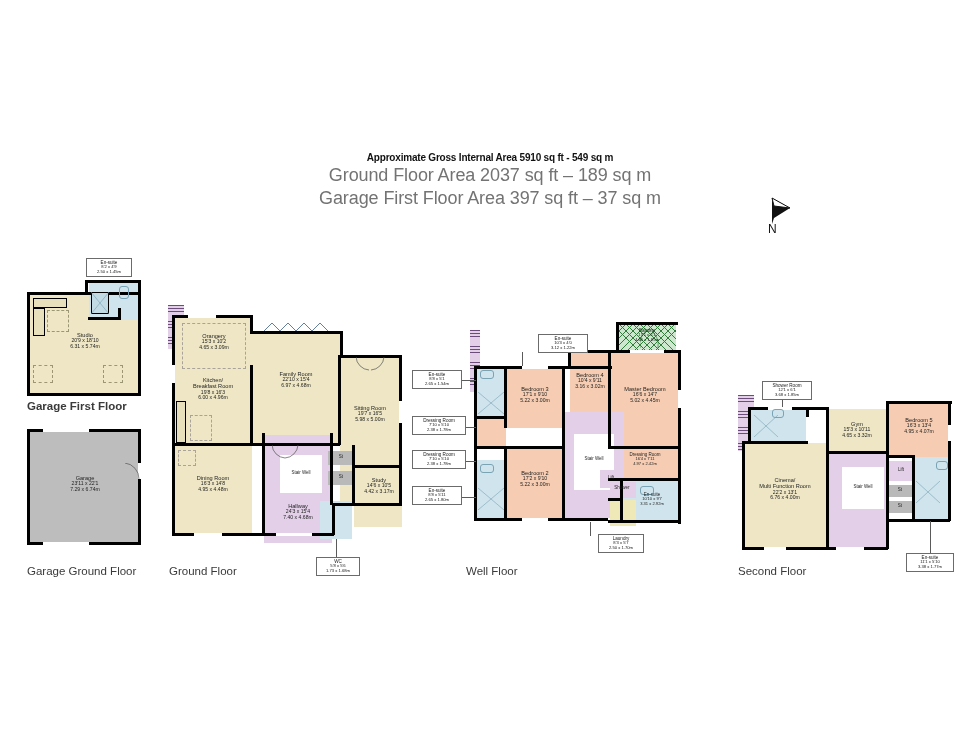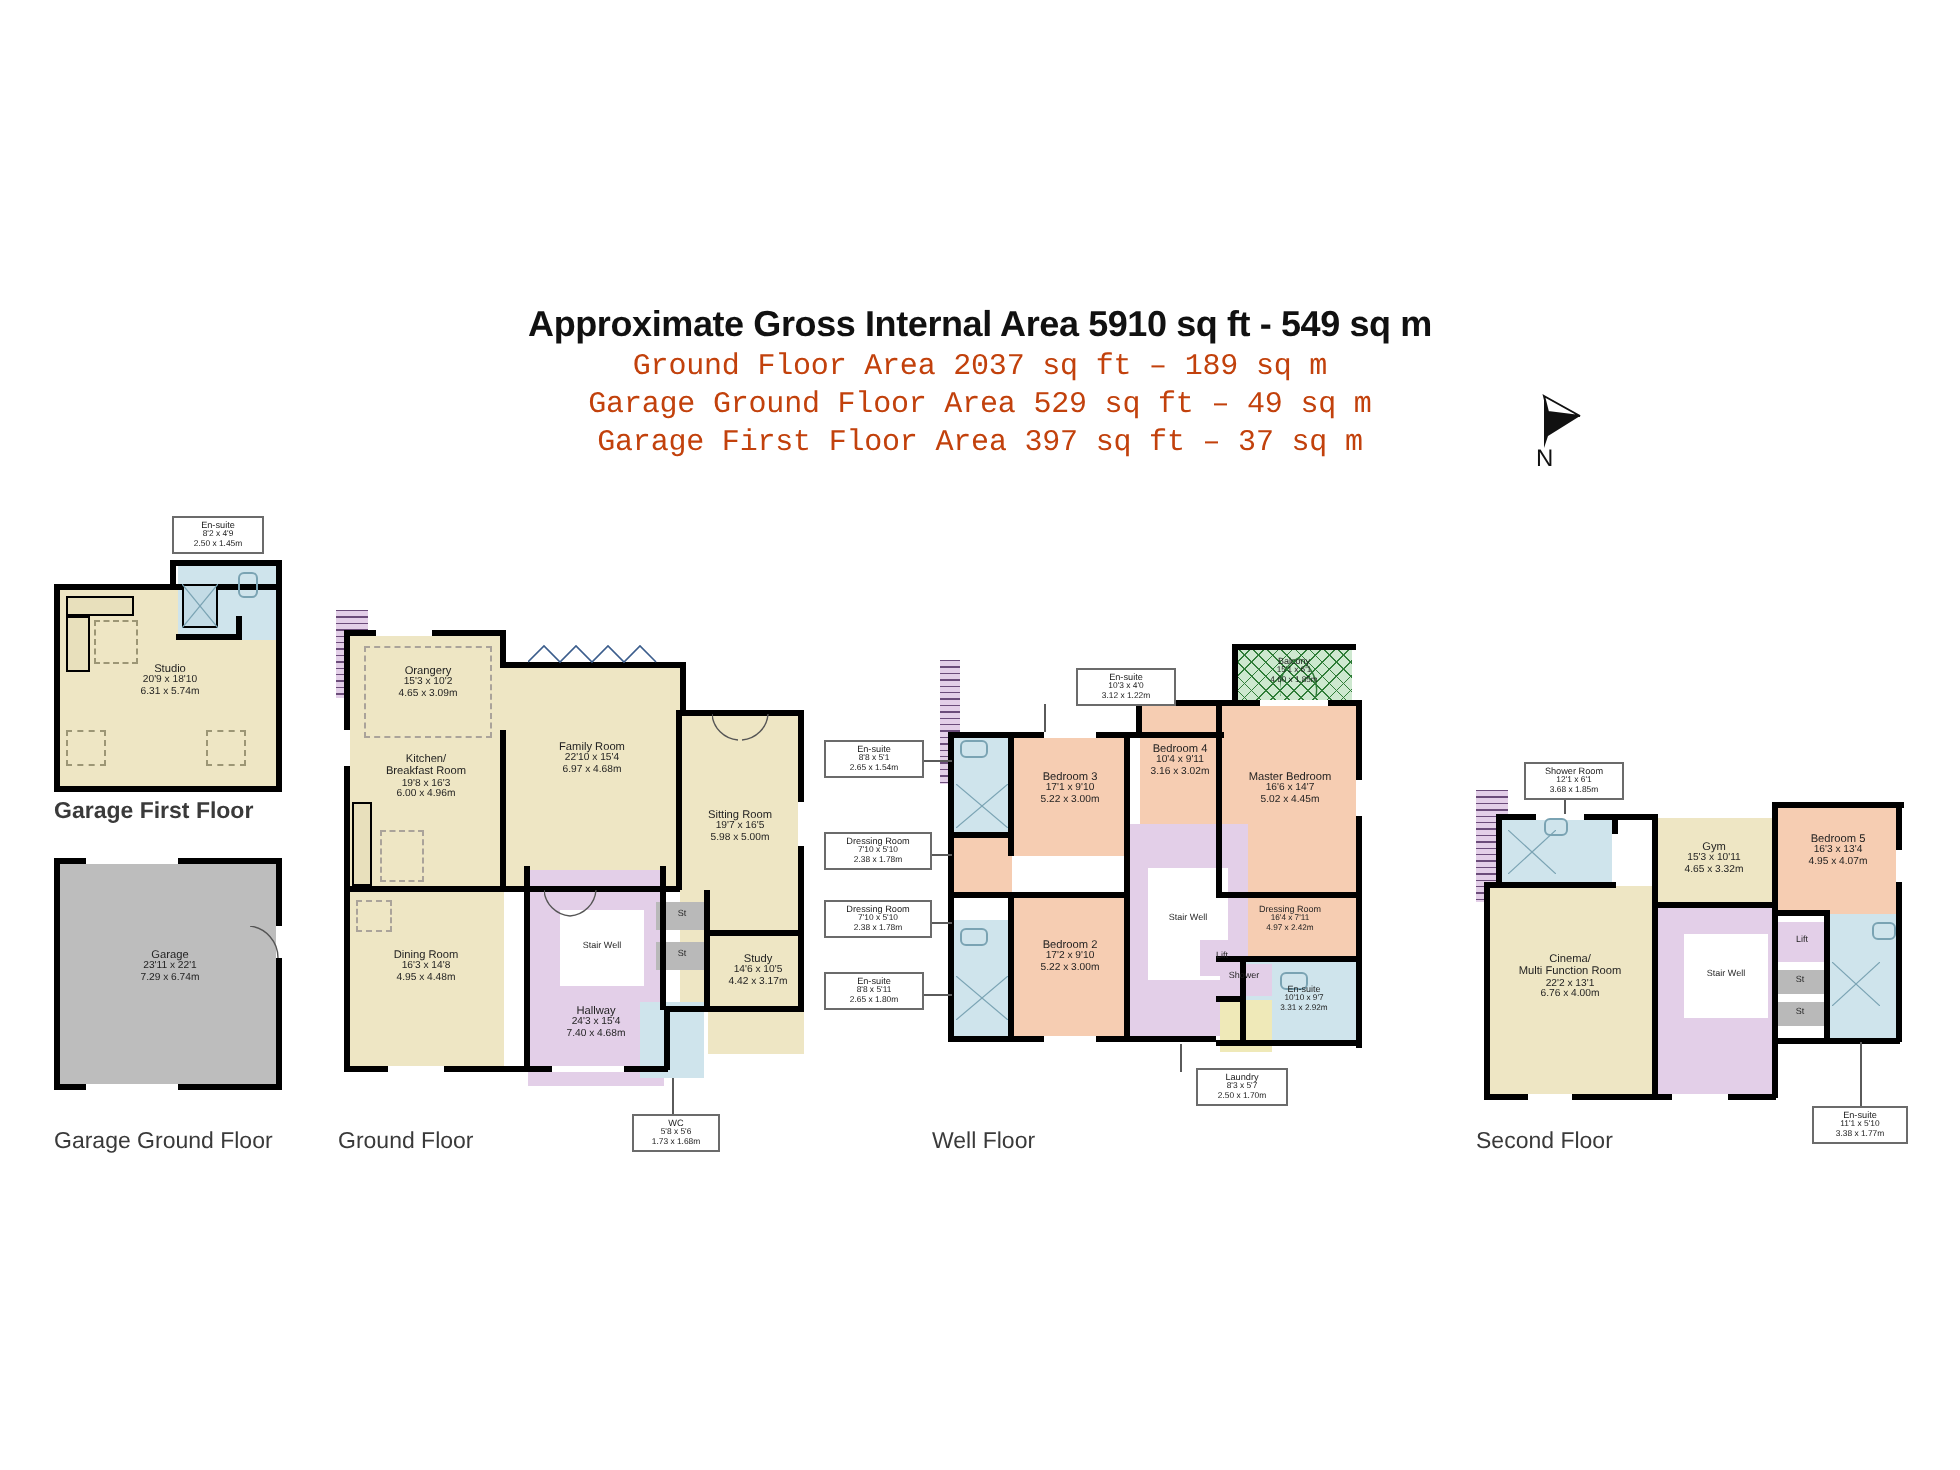--- a/index.html
+++ b/index.html
@@ -1,22 +1,22 @@
 <!DOCTYPE html>
 <html><head>
 <meta charset="utf-8">
 <style>
   html,body{margin:0;padding:0;background:#ffffff;}
   body{width:980px;height:735px;position:relative;overflow:hidden;
        font-family:"Liberation Sans","DejaVu Sans",sans-serif;color:#1a1a1a;}
 
   
   #header{position:absolute;left:0;top:152px;width:980px;text-align:center;}
-  #header .h-main{font-size:18px;font-weight:bold;letter-spacing:-0.2px;color:#111;}
-  #header .h-line{font-size:15px;color:#c2410c;margin-top:2px;letter-spacing:-0.1px;font-family:Liberation Mono, monospace;}
+  #header .h-main{font-size:10px;font-weight:bold;letter-spacing:-0.2px;color:#111;}
+  #header .h-line{font-size:18px;color:#737373;margin-top:2px;letter-spacing:-0.1px;}
 
   
   #compass{position:absolute;left:762px;top:196px;width:40px;height:44px;}
   #compass .n-label{position:absolute;left:6px;top:26px;font-size:12px;color:#111;}
 
   
   .plan{position:absolute;}
   .floorlabel{position:absolute;font-size:11.5px;color:#3a3a3a;white-space:nowrap;}
 
   
@@ -59,21 +59,20 @@
   .stairv{
      background-image:repeating-linear-gradient(to bottom,#6b4c7a 0 0.7px,transparent 0.7px 3.2px);
      background-color:#e3cfe8;}
 </style>
 </head>
 <body>
 
 <div id="header">
   <div class="h-main">Approximate Gross Internal Area 5910 sq ft - 549 sq m</div>
   <div class="h-line">Ground Floor Area 2037 sq ft – 189 sq m</div>
-  <div class="h-line">Garage Ground Floor Area 529 sq ft – 49 sq m</div>
   <div class="h-line">Garage First Floor Area 397 sq ft – 37 sq m</div>
 </div>
 
 <div id="compass">
   <svg width="40" height="30" viewBox="0 0 40 30">
     <path d="M10 2 L10 28 L12 22 L28 12 Z" fill="#111"></path>
     <path d="M10 2 L28 12 L12 10 Z" fill="#fff" stroke="#111" stroke-width="1"></path>
   </svg>
   <div class="n-label">N</div>
 </div>

